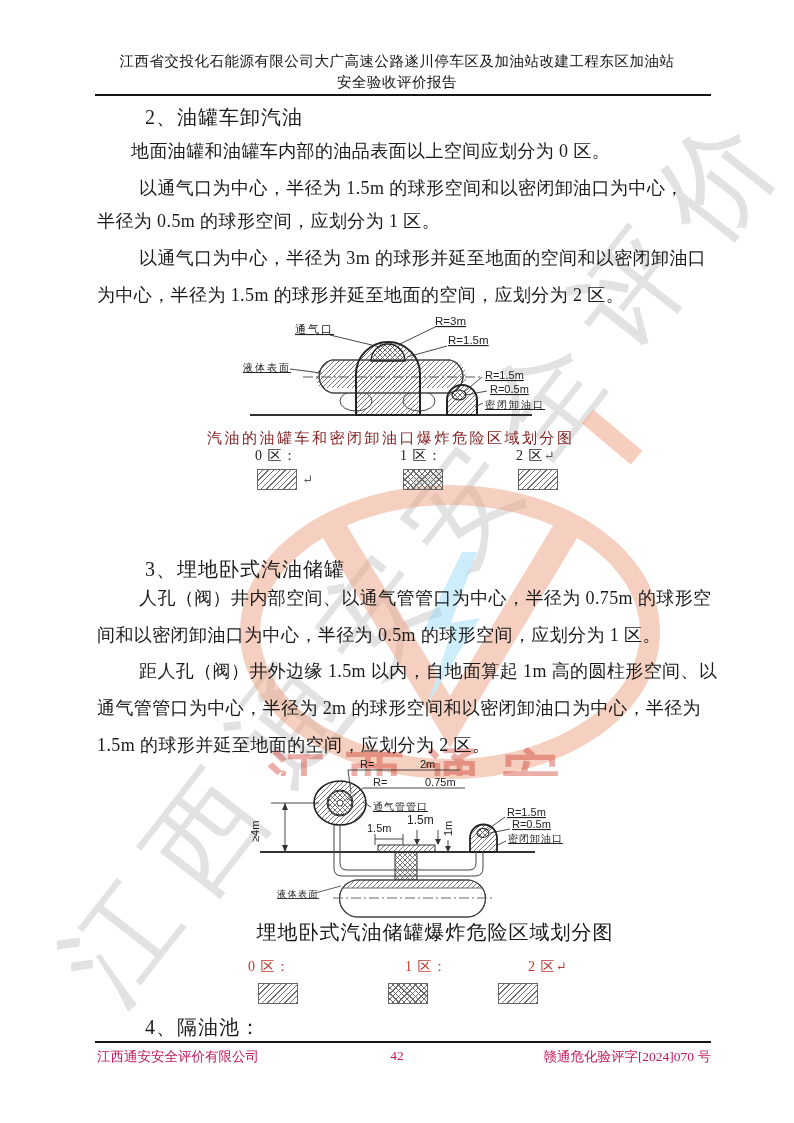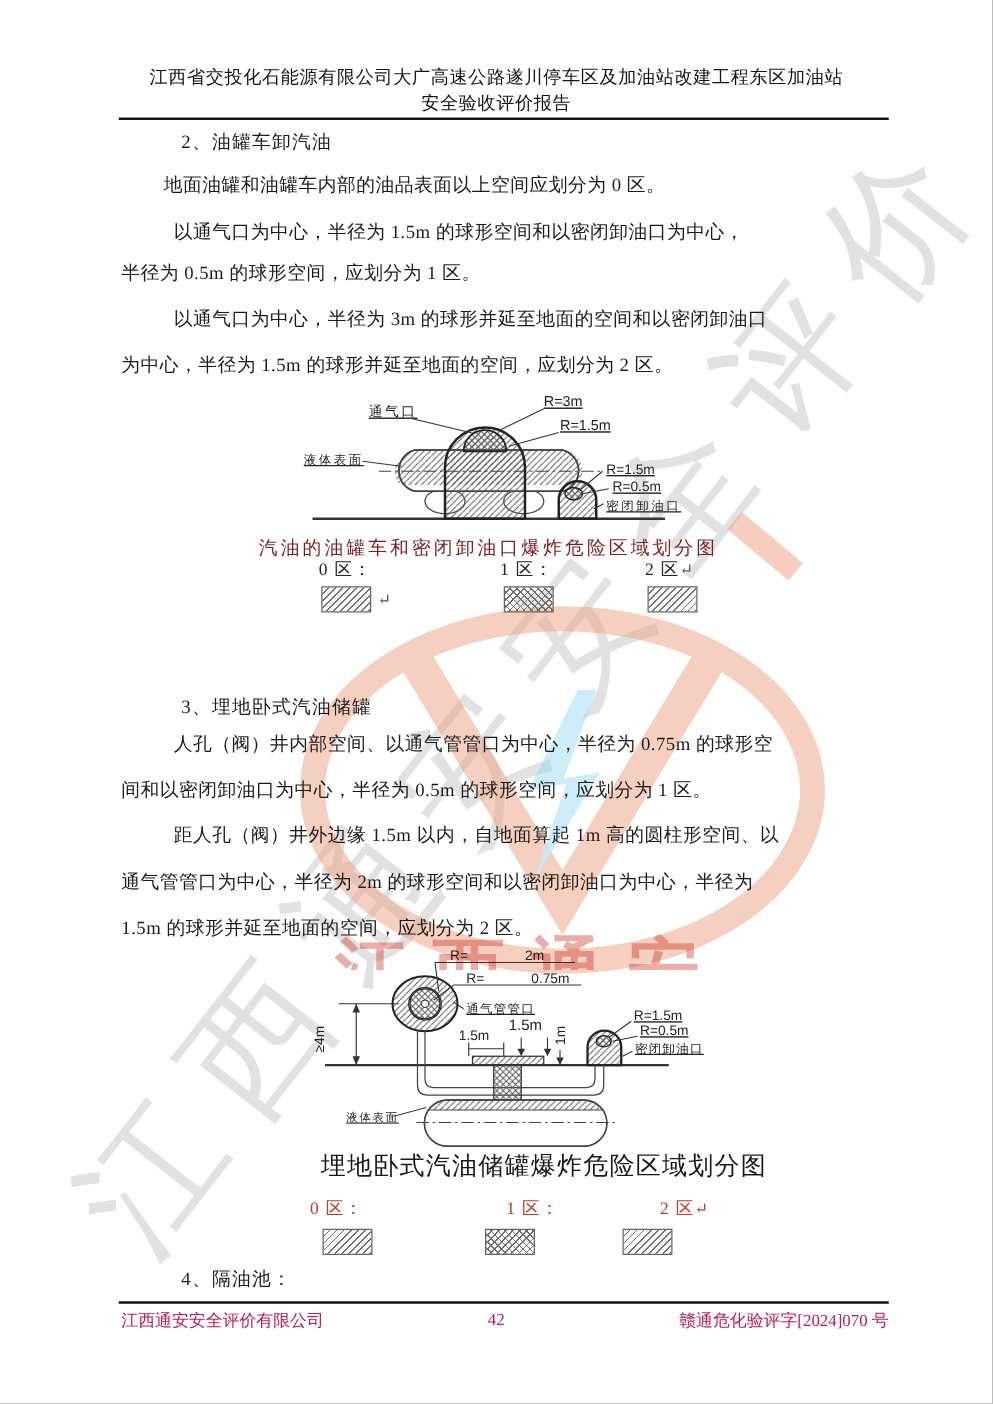--- a/index.html
+++ b/index.html
@@ -7,22 +7,22 @@
     position:relative;width:794px;height:1123px;margin:0 auto;
     background:#ffffff;overflow:hidden;
     font-family:"Liberation Serif","DejaVu Serif",serif;color:#1c1c1c;
   }
   .abs{position:absolute;white-space:nowrap;}
   .z2{z-index:2;}
   
   .hdr{width:794px;text-align:center;font-size:14.5px;letter-spacing:.5px;color:#141414;}
   .rule{position:absolute;left:95px;width:616px;background:#151515;}
   
-  .body-line{font-size:15px;letter-spacing:.4px;color:#1b1b1b;z-index:2;}
-  .heading{font-size:15px;letter-spacing:1px;color:#1b1b1b;z-index:2;}
+  .body-line{font-size:18px;letter-spacing:.4px;color:#1b1b1b;z-index:2;}
+  .heading{font-size:20px;letter-spacing:1px;color:#1b1b1b;z-index:2;}
   
   .cap1{left:207px;width:440px;text-align:left;font-size:15px;letter-spacing:2.5px;color:#7f1d1d;z-index:2;}
   .cap2{left:215px;width:440px;text-align:center;font-size:20px;letter-spacing:1px;color:#181818;z-index:2;}
   
   .lg-label{font-size:14px;letter-spacing:1px;color:#222;z-index:2;}
   .lg-label.red{color:#c0392b;}
   .swatch{position:absolute;width:38px;height:19px;border:1px solid #666;z-index:2;background:
     repeating-linear-gradient(135deg,rgba(0,0,0,0) 0 3px,#6d6d6d 3px 4px);}
   .swatch.cross{background:
     repeating-linear-gradient(135deg,rgba(0,0,0,0) 0 3px,#6d6d6d 3px 4px),

